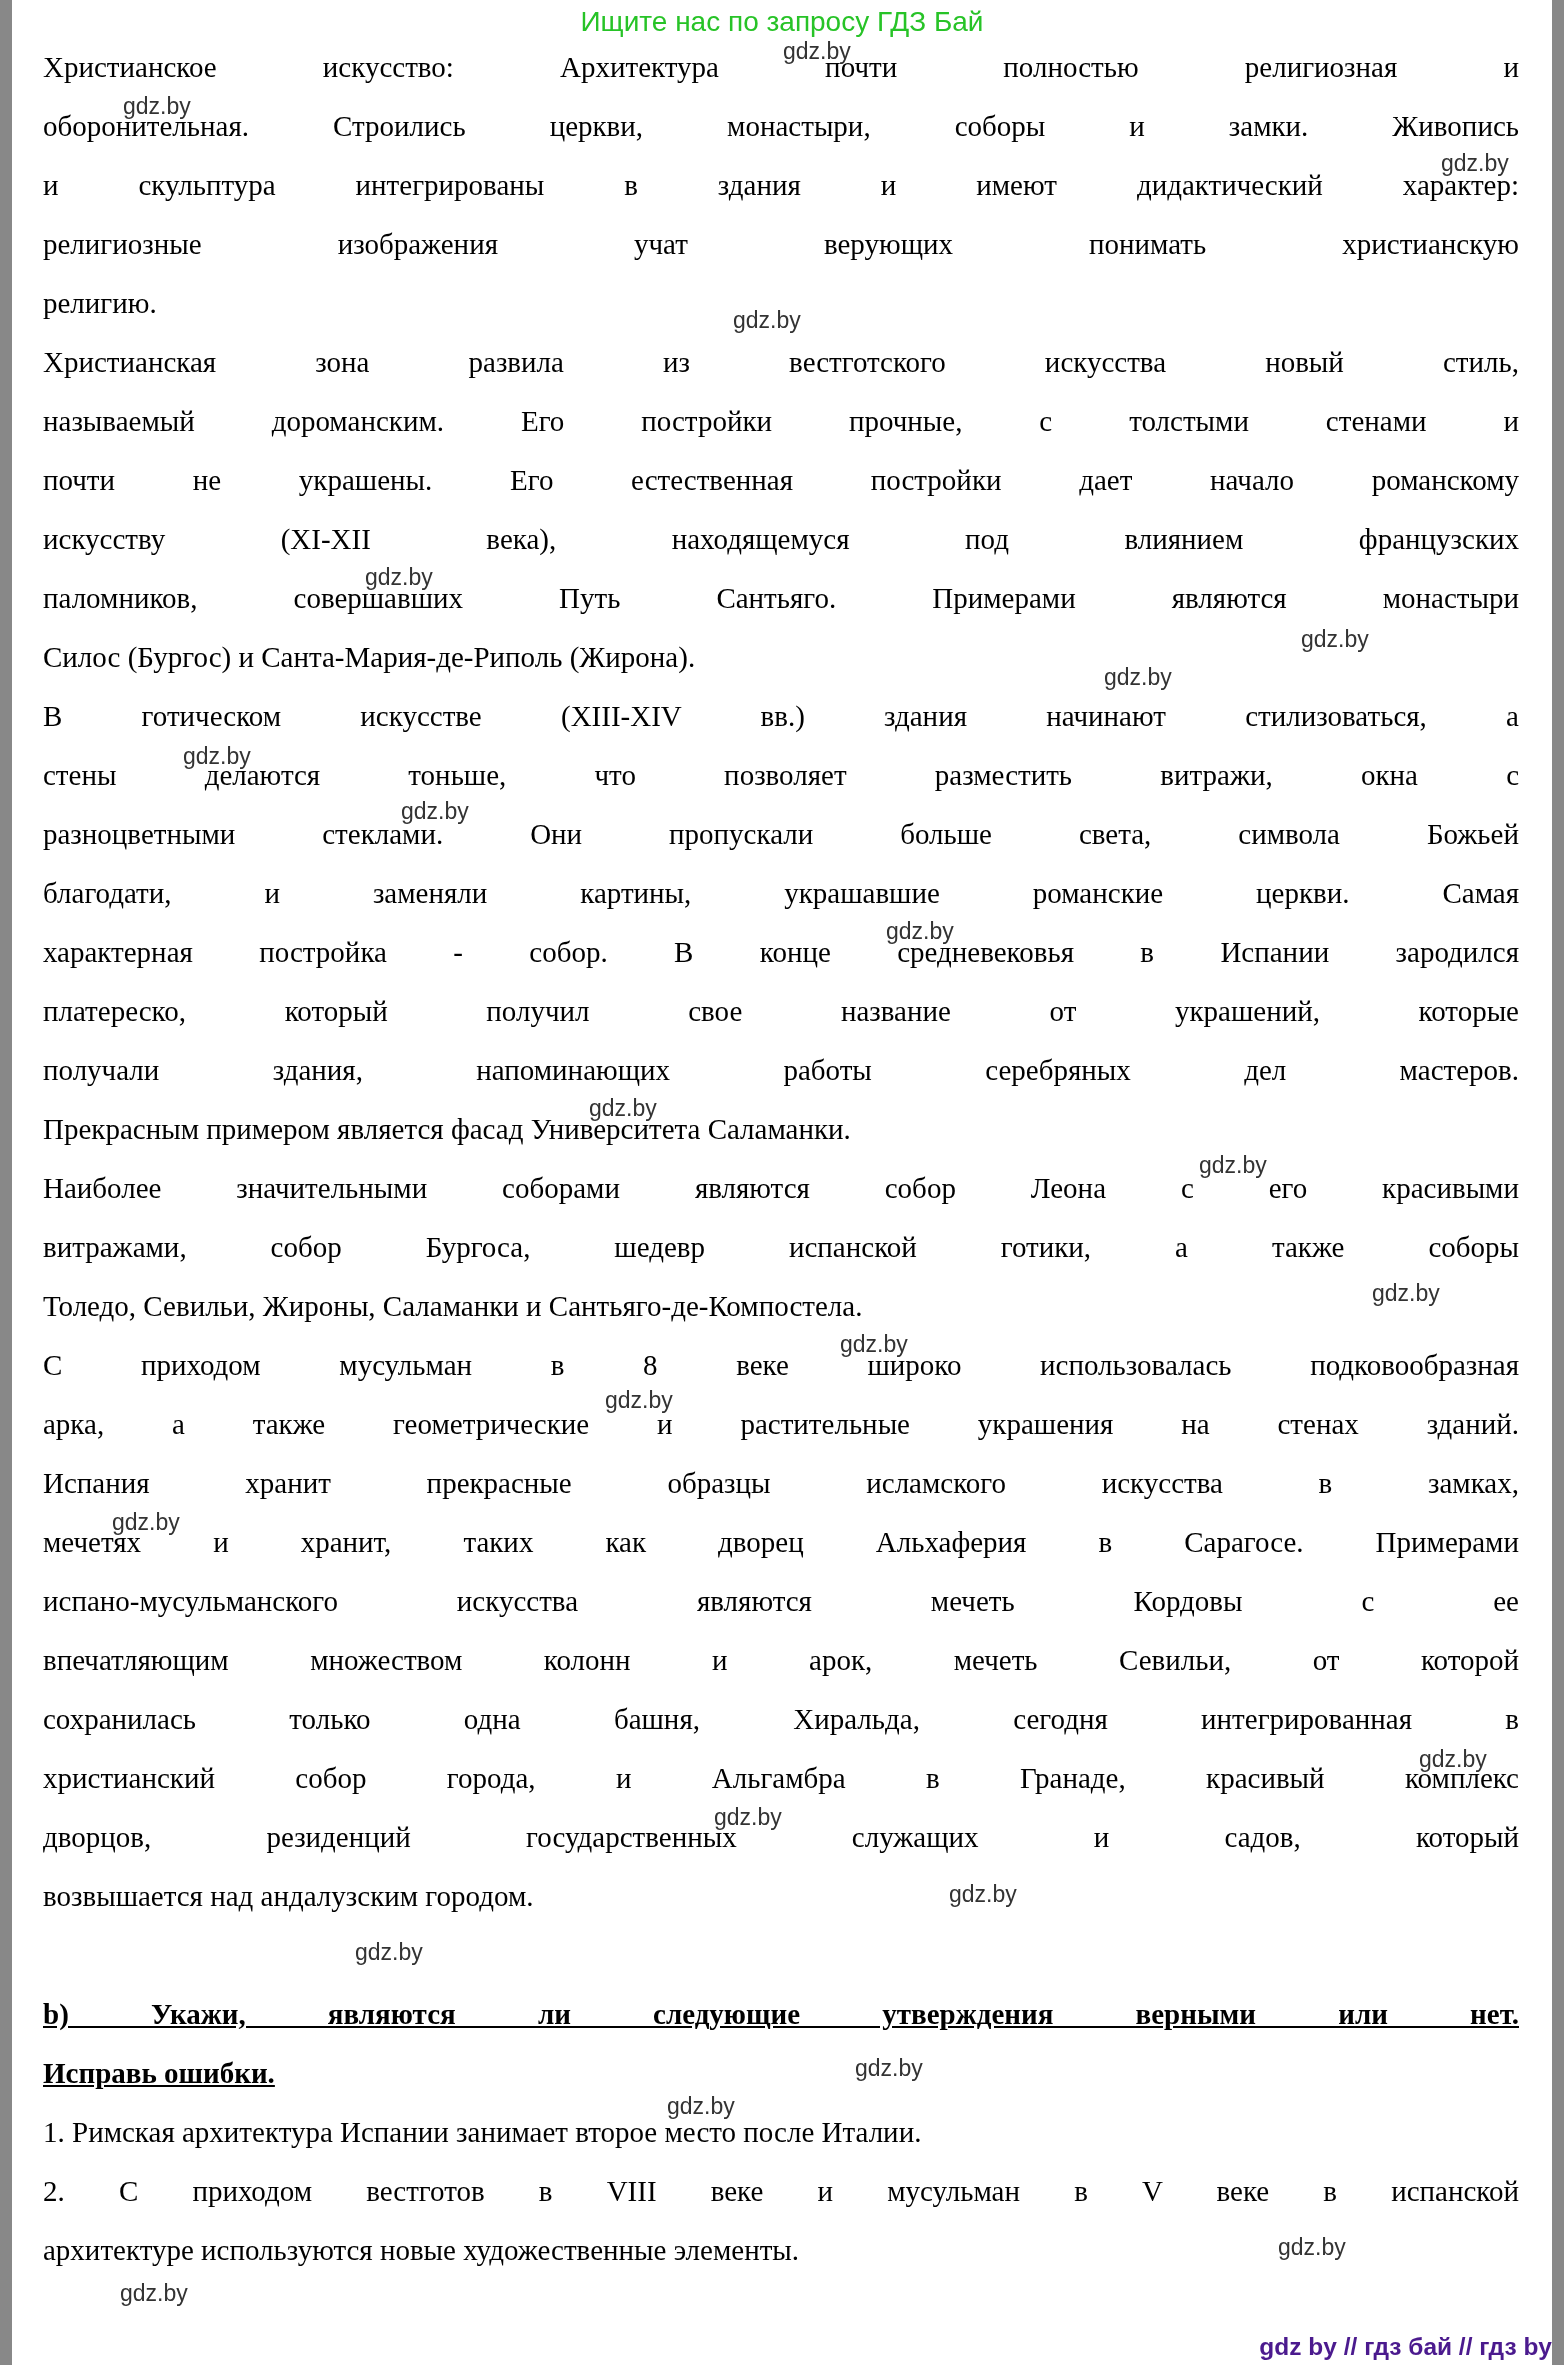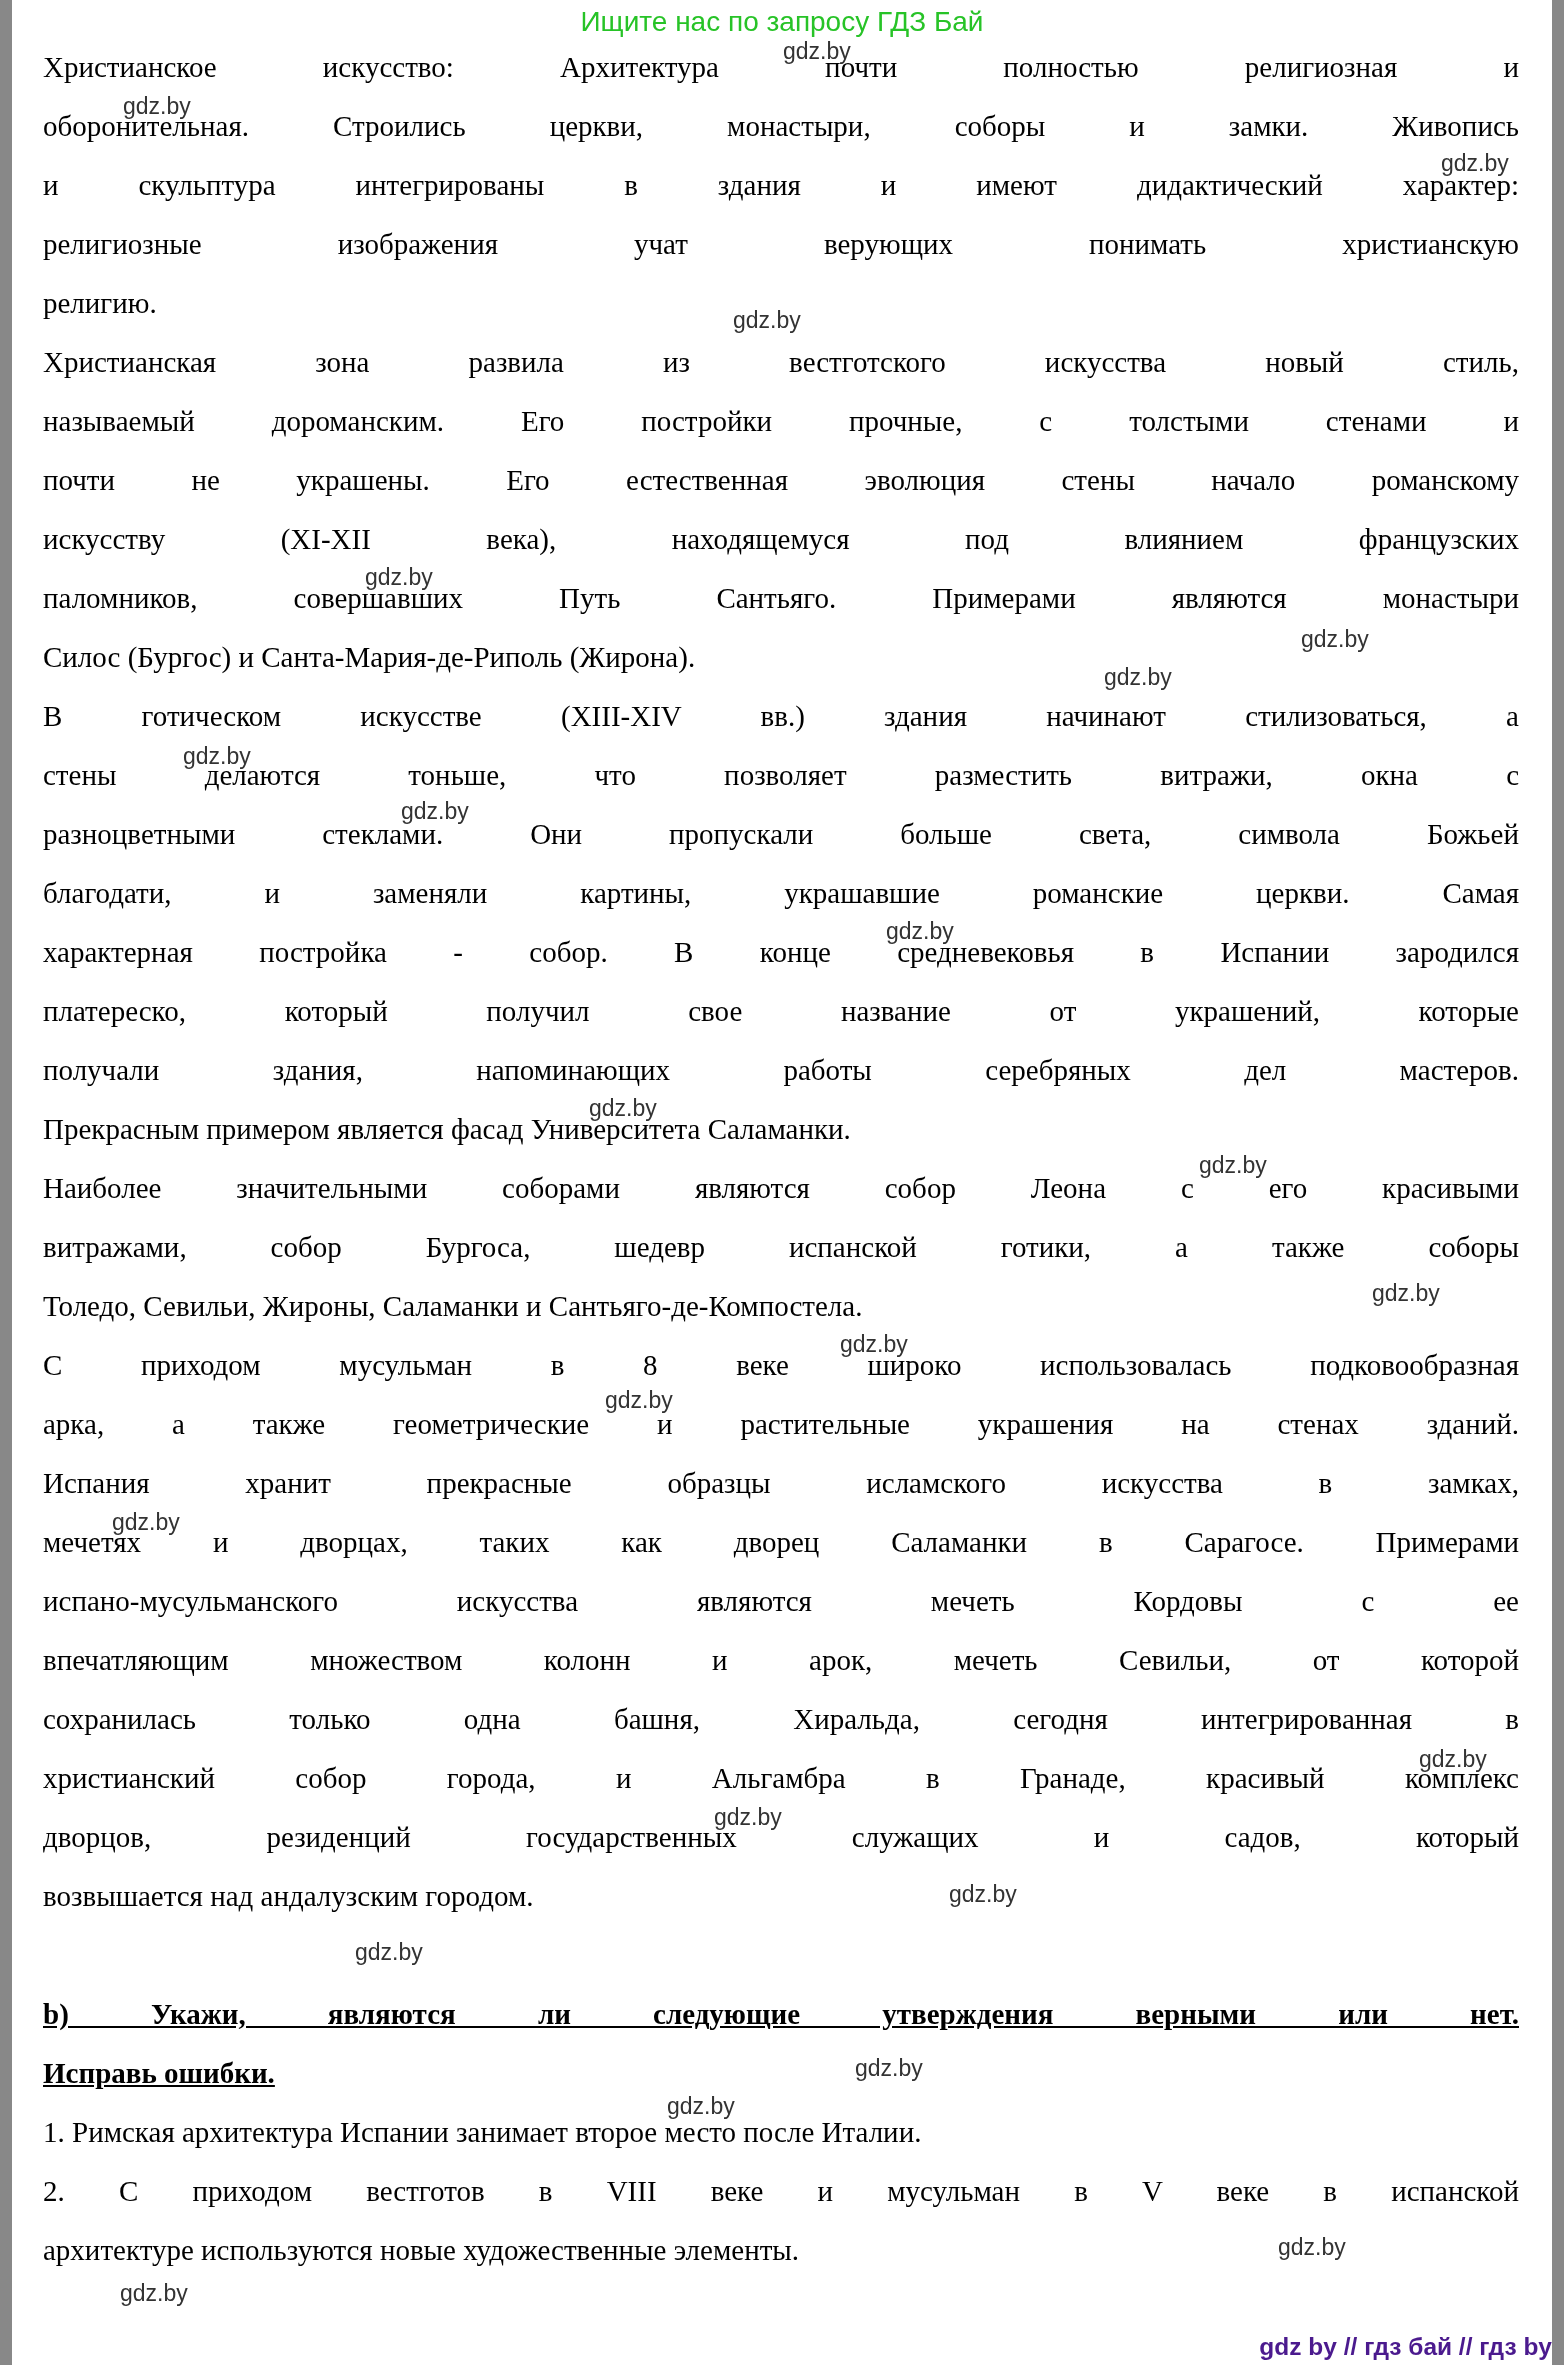--- a/index.html
+++ b/index.html
@@ -52,21 +52,21 @@
       <div class="para">
         <div class="ln">Христианское искусство: Архитектура почти полностью религиозная и</div>
         <div class="ln">оборонительная. Строились церкви, монастыри, соборы и замки. Живопись</div>
         <div class="ln">и скульптура интегрированы в здания и имеют дидактический характер:</div>
         <div class="ln">религиозные изображения учат верующих понимать христианскую</div>
         <div class="ln last">религию.</div>
       </div>
       <div class="para">
         <div class="ln">Христианская зона развила из вестготского искусства новый стиль,</div>
         <div class="ln">называемый дороманским. Его постройки прочные, с толстыми стенами и</div>
-        <div class="ln">почти не украшены. Его естественная эволюция стены начало романскому</div>
+        <div class="ln">почти не украшены. Его естественная постройки дает начало романскому</div>
         <div class="ln">искусству (XI-XII века), находящемуся под влиянием французских</div>
         <div class="ln">паломников, совершавших Путь Сантьяго. Примерами являются монастыри</div>
         <div class="ln last">Силос (Бургос) и Санта-Мария-де-Риполь (Жирона).</div>
       </div>
       <div class="para">
         <div class="ln">В готическом искусстве (XIII-XIV вв.) здания начинают стилизоваться, а</div>
         <div class="ln">стены делаются тоньше, что позволяет разместить витражи, окна с</div>
         <div class="ln">разноцветными стеклами. Они пропускали больше света, символа Божьей</div>
         <div class="ln">благодати, и заменяли картины, украшавшие романские церкви. Самая</div>
         <div class="ln">характерная постройка - собор. В конце средневековья в Испании зародился</div>
@@ -76,21 +76,21 @@
       </div>
       <div class="para">
         <div class="ln">Наиболее значительными соборами являются собор Леона с его красивыми</div>
         <div class="ln">витражами, собор Бургоса, шедевр испанской готики, а также соборы</div>
         <div class="ln last">Толедо, Севильи, Жироны, Саламанки и Сантьяго-де-Компостела.</div>
       </div>
       <div class="para">
         <div class="ln">С приходом мусульман в 8 веке широко использовалась подковообразная</div>
         <div class="ln">арка, а также геометрические и растительные украшения на стенах зданий.</div>
         <div class="ln">Испания хранит прекрасные образцы исламского искусства в замках,</div>
-        <div class="ln">мечетях и дворцах, таких как дворец Саламанки в Сарагосе. Примерами</div>
+        <div class="ln">мечетях и хранит, таких как дворец Альхаферия в Сарагосе. Примерами</div>
         <div class="ln">испано-мусульманского искусства являются мечеть Кордовы с ее</div>
         <div class="ln">впечатляющим множеством колонн и арок, мечеть Севильи, от которой</div>
         <div class="ln">сохранилась только одна башня, Хиральда, сегодня интегрированная в</div>
         <div class="ln">христианский собор города, и Альгамбра в Гранаде, красивый комплекс</div>
         <div class="ln">дворцов, резиденций государственных служащих и садов, который</div>
         <div class="ln last">возвышается над андалузским городом.</div>
       </div>
       <div class="para bold gap">
         <div class="ln">b) Укажи, являются ли следующие утверждения верными или нет.</div>
         <div class="ln last">Исправь ошибки.</div>

